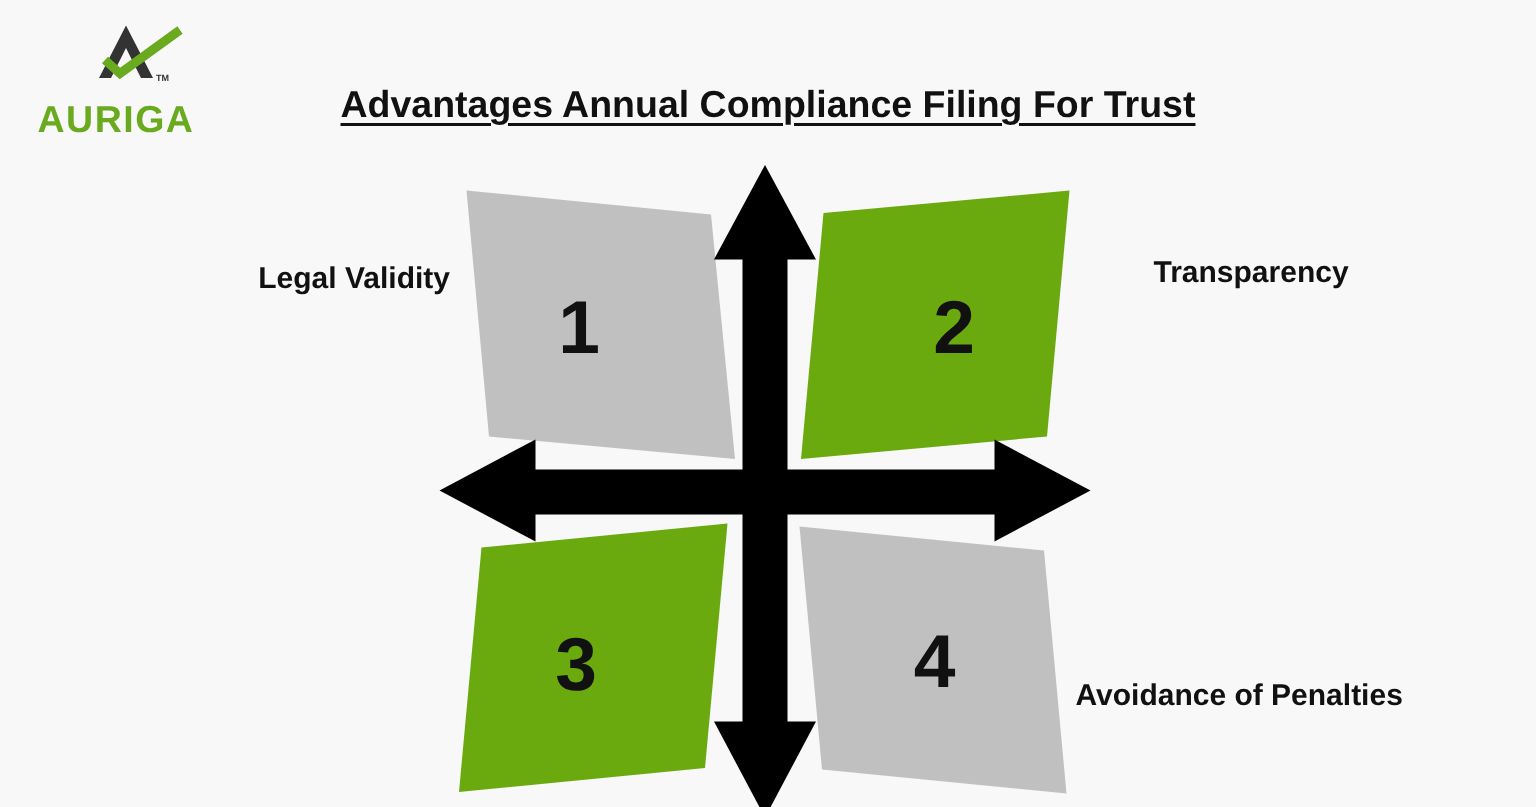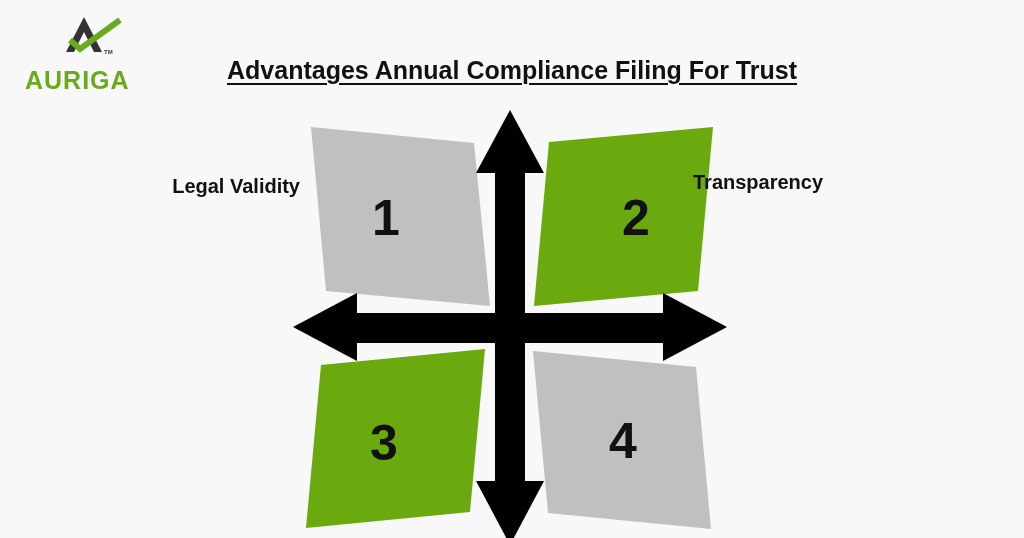--- a/index.html
+++ b/index.html
@@ -125,15 +125,16 @@
       <polygon points="727,327 663,293 663,361"></polygon>
     </g>
   </svg>
 
   <div class="num" style="left:356px; top:193px;">1</div>
   <div class="num" style="left:606px; top:193px;">2</div>
   <div class="num" style="left:354px; top:418px;">3</div>
   <div class="num" style="left:593px; top:416px;">4</div>
 
   <div class="label label-right-align" style="left:140px; width:160px; top:174px;">Legal Validity</div>
-  <div class="label" style="left:693px; top:170px;">Transparency</div>
+  <div class="label" style="left:769px; top:170px;">Transparency</div>
+  <div class="label" style="left:717px; top:452px;">Avoidance of Penalties</div>
 
 </div>
 
 </body></html>

